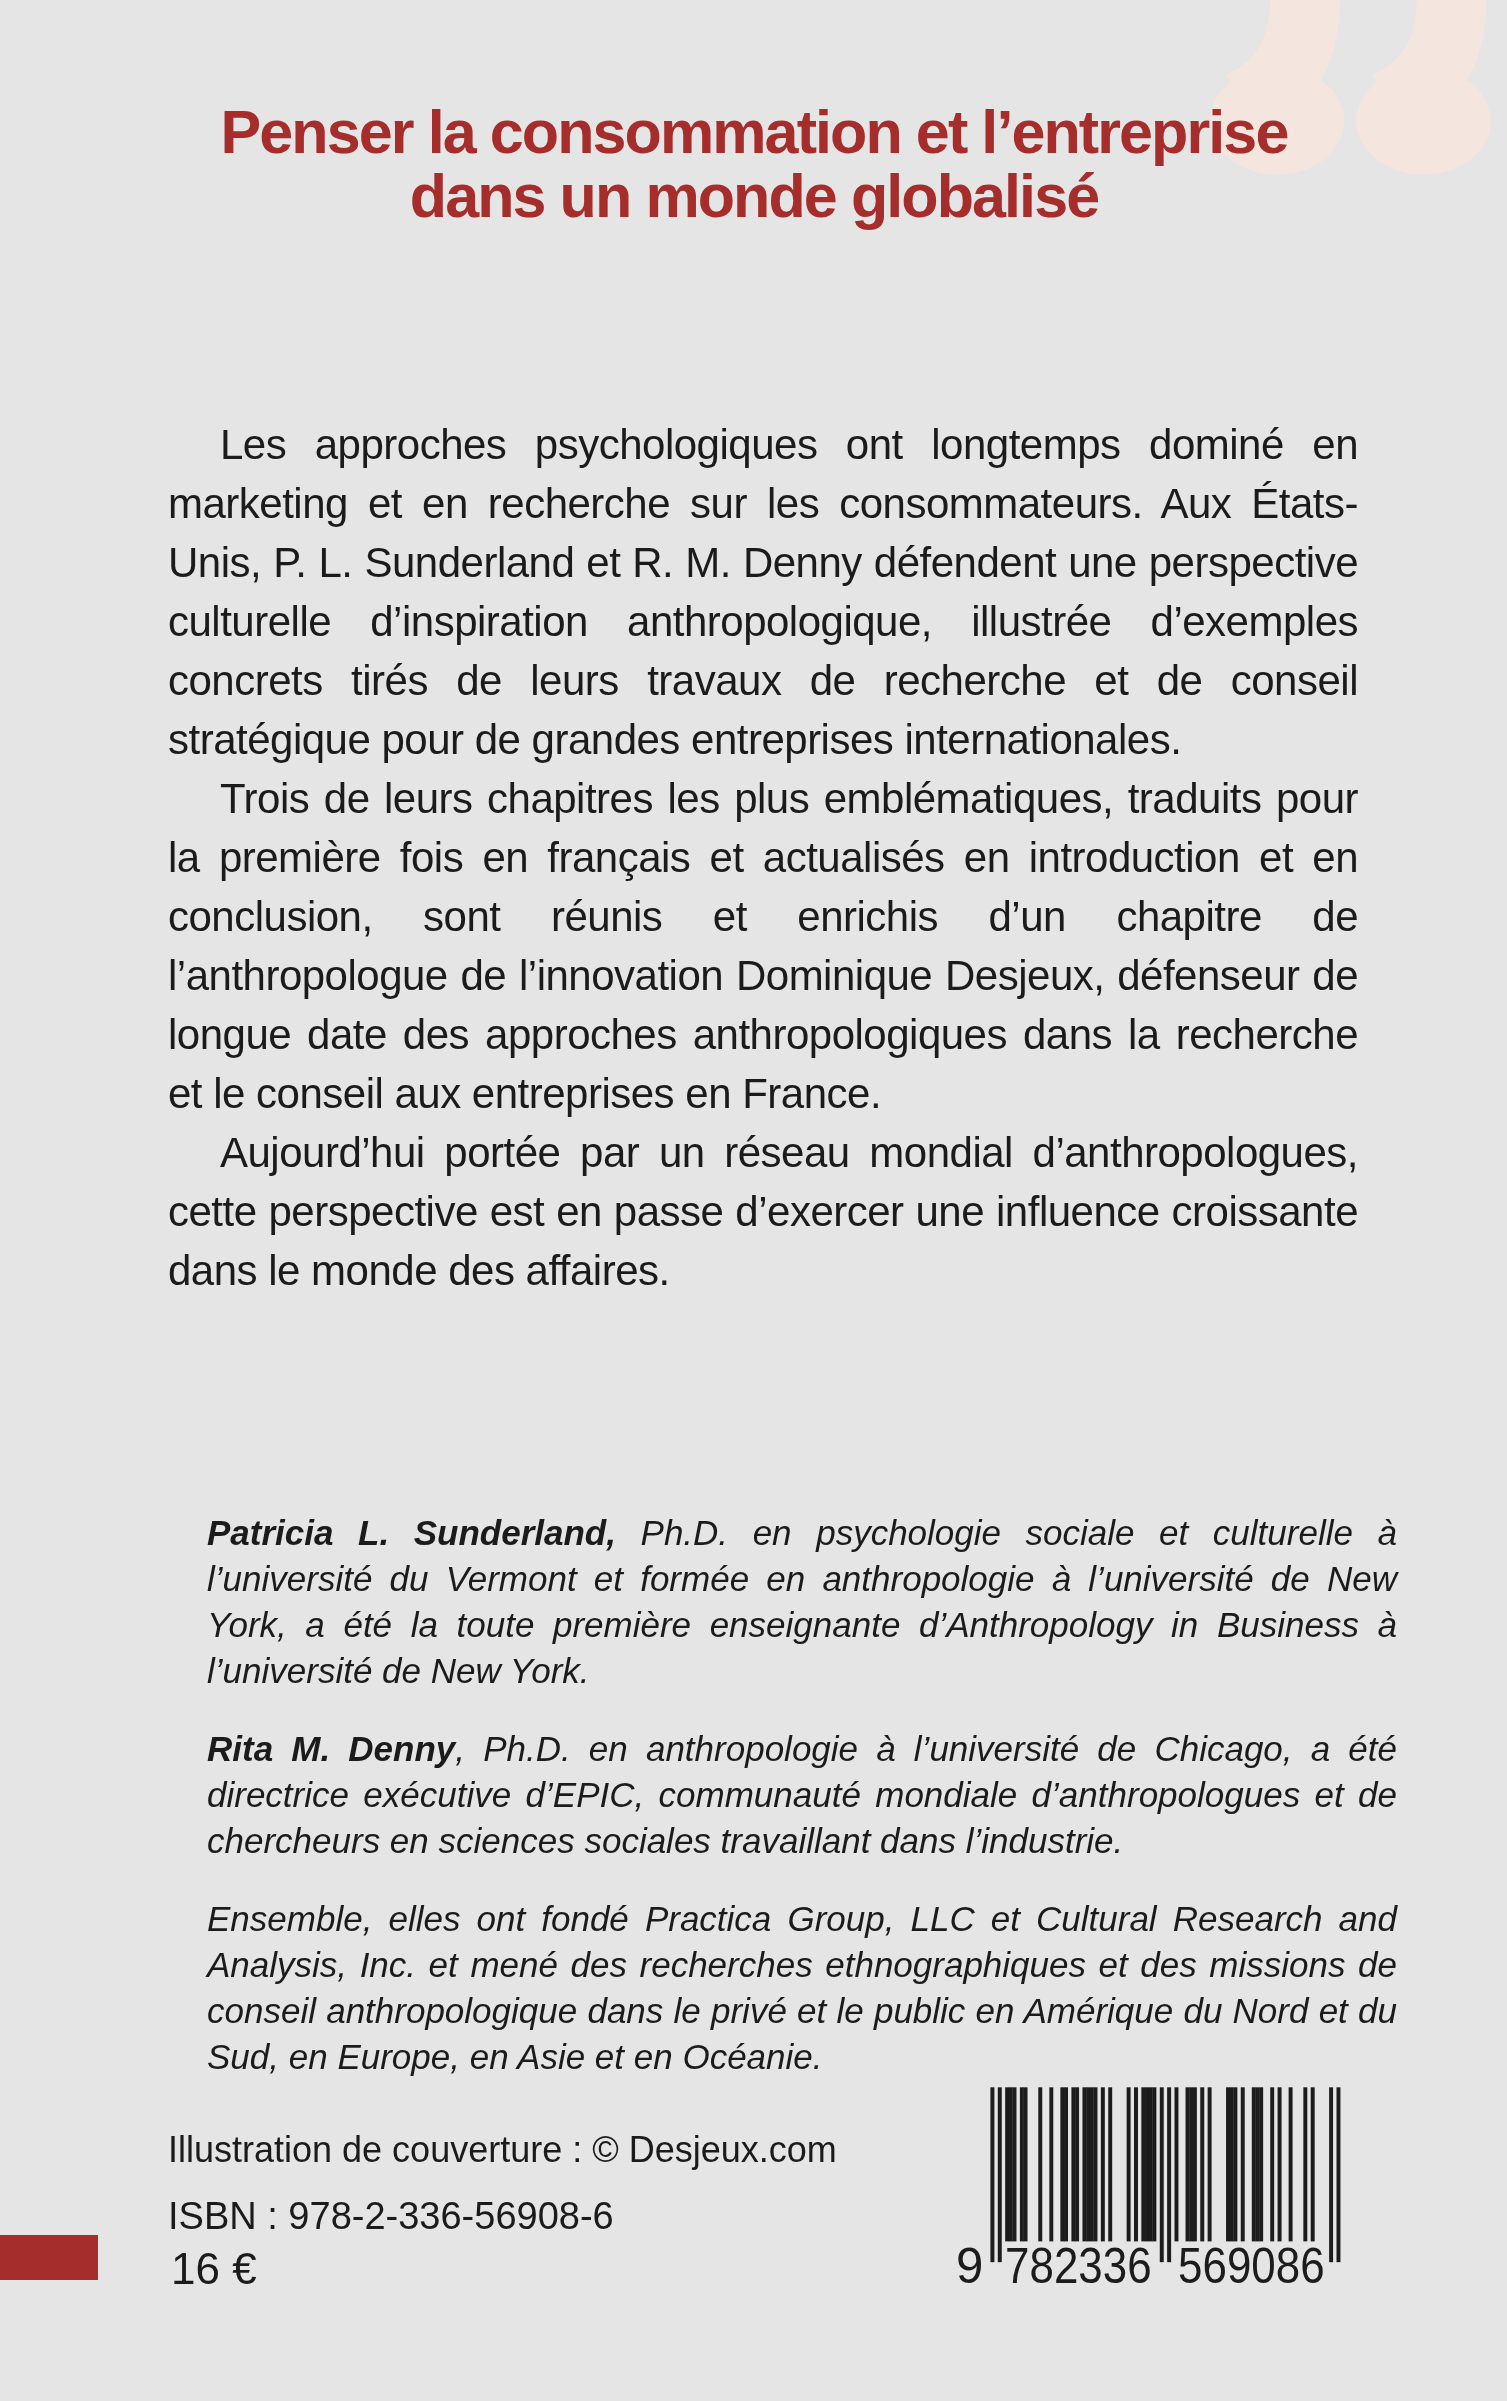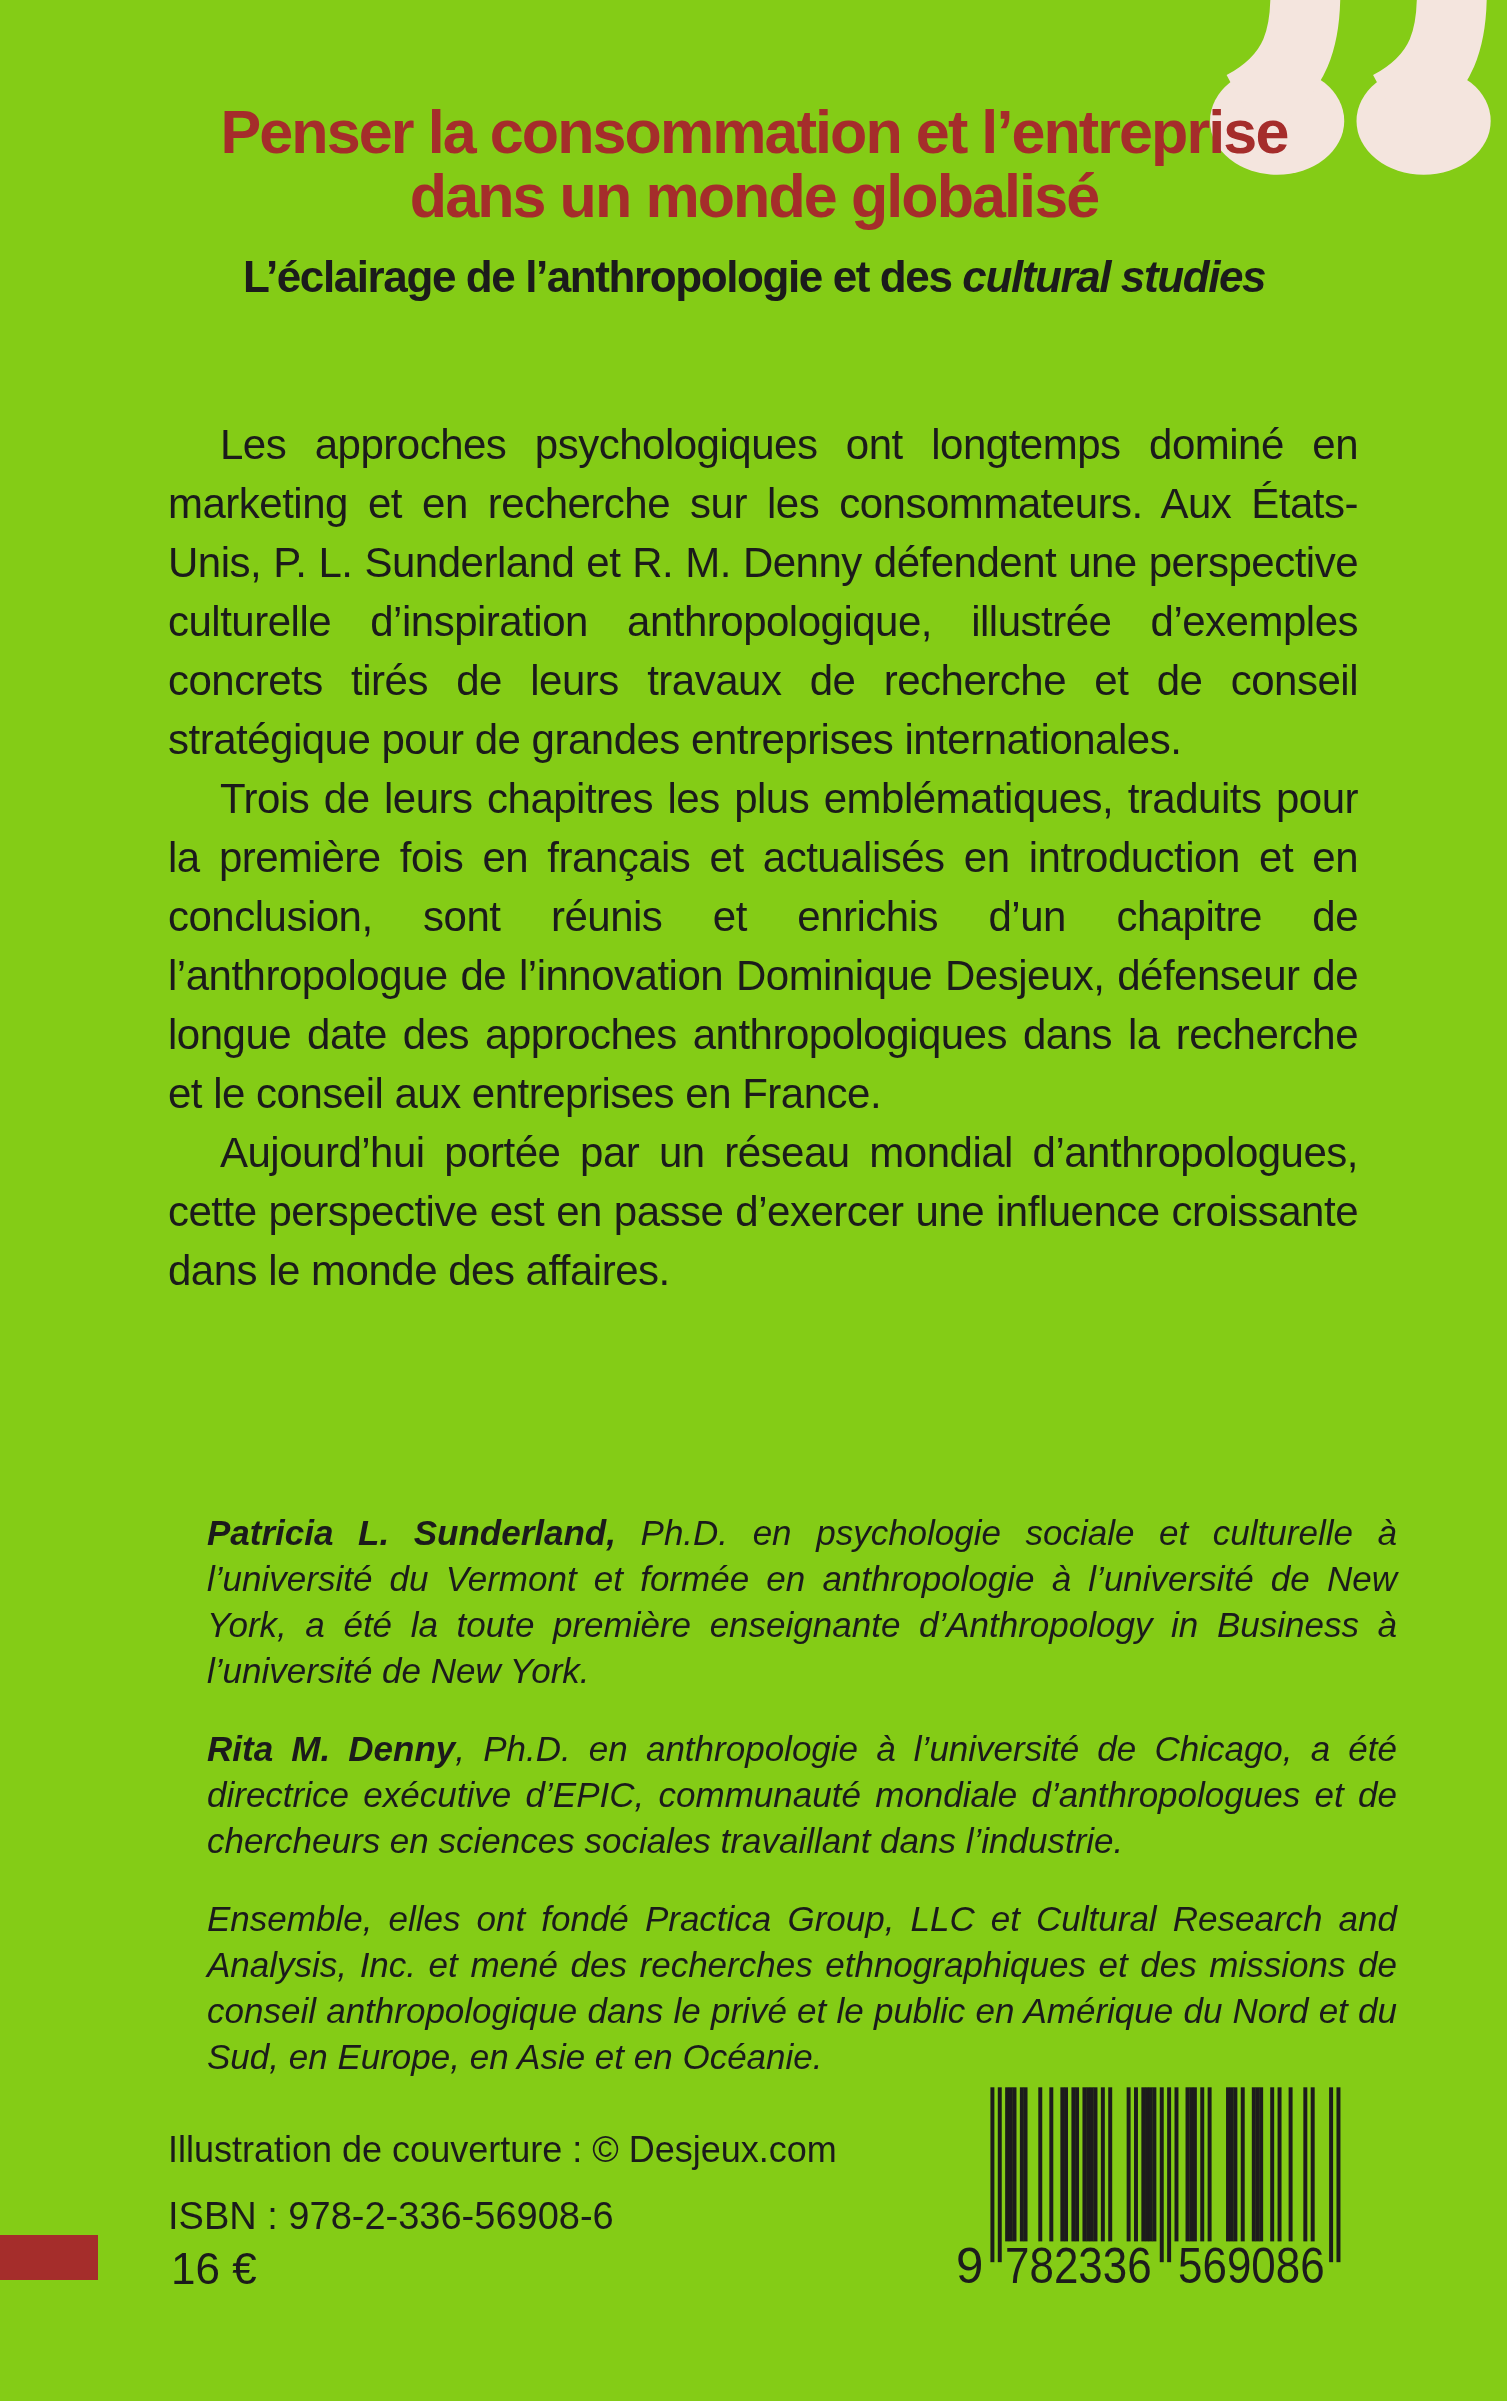--- a/index.html
+++ b/index.html
@@ -1,20 +1,20 @@
 <!DOCTYPE html>
 <html style="--accent: #a52d2b; --quote: #f4e5de; --ink: #1b1b1b;font-size:15px"><head>
 <meta charset="utf-8">
 <style>
   html,body{margin:0;padding:0;background:#ffffff;}
   body{
     width:1508px;height:2402px;position:relative;overflow:hidden;
     font-family:"Liberation Sans",sans-serif;color:var(--ink,#1b1b1b);
   }
-  .page{position:absolute;inset:0;background:#84cc16;}
+  .page{position:absolute;inset:0;background:#e5e5e5;}
 
   
   .quote-svg{position:absolute;top:0;left:1188px;width:320px;height:189px;}
   .quote-svg .qfill{fill:var(--quote,#f4e5de);}
   .quote-svg .qstroke{stroke:var(--quote,#f4e5de);stroke-width:74;fill:none;stroke-linecap:butt;}
 
   .title-block{position:absolute;top:100px;left:0;width:100%;text-align:center;}
   .title{
     margin:0;color:var(--accent,#a52d2b);font-weight:700;
     font-size:61px;line-height:64px;letter-spacing:-1.9px;
@@ -69,21 +69,20 @@
       <ellipse class="qfill" cx="249" cy="128" rx="71" ry="57"></ellipse>
       <path class="qstroke" d="M278,-30 C283,40 269,82 213,112"></path>
     </g>
   </svg>
 
   <header class="title-block">
     <h1 class="title">
       <span>Penser la consommation et l’entreprise</span>
       <span>dans un monde globalisé</span>
     </h1>
-    <h2 class="subtitle"><span>L’éclairage de l’anthropologie et des </span><em>cultural studies</em></h2>
   </header>
 
   <section class="synopsis">
     <p>Les approches psychologiques ont longtemps dominé en marketing et en recherche sur les consommateurs. Aux États-Unis, P. L. Sunderland et R. M. Denny défendent une perspective culturelle d’inspiration anthropologique, illustrée d’exemples concrets tirés de leurs travaux de recherche et de conseil stratégique pour de grandes entreprises internationales.</p>
     <p>Trois de leurs chapitres les plus emblématiques, traduits pour la première fois en français et actualisés en introduction et en conclusion, sont réunis et enrichis d’un chapitre de l’anthropologue de l’innovation Dominique Desjeux, défenseur de longue date des approches anthropologiques dans la recherche et le conseil aux entreprises en France.</p>
     <p>Aujourd’hui portée par un réseau mondial d’anthropologues, cette perspective est en passe d’exercer une influence croissante dans le monde des affaires.</p>
   </section>
 
   <section class="bios">
     <p><strong>Patricia L. Sunderland,</strong><span> Ph.D. en psychologie sociale et culturelle à l’université du Vermont et formée en anthropologie à l’université de New York, a été la toute première enseignante d’Anthropology in Business à l’université de New York.</span></p>

